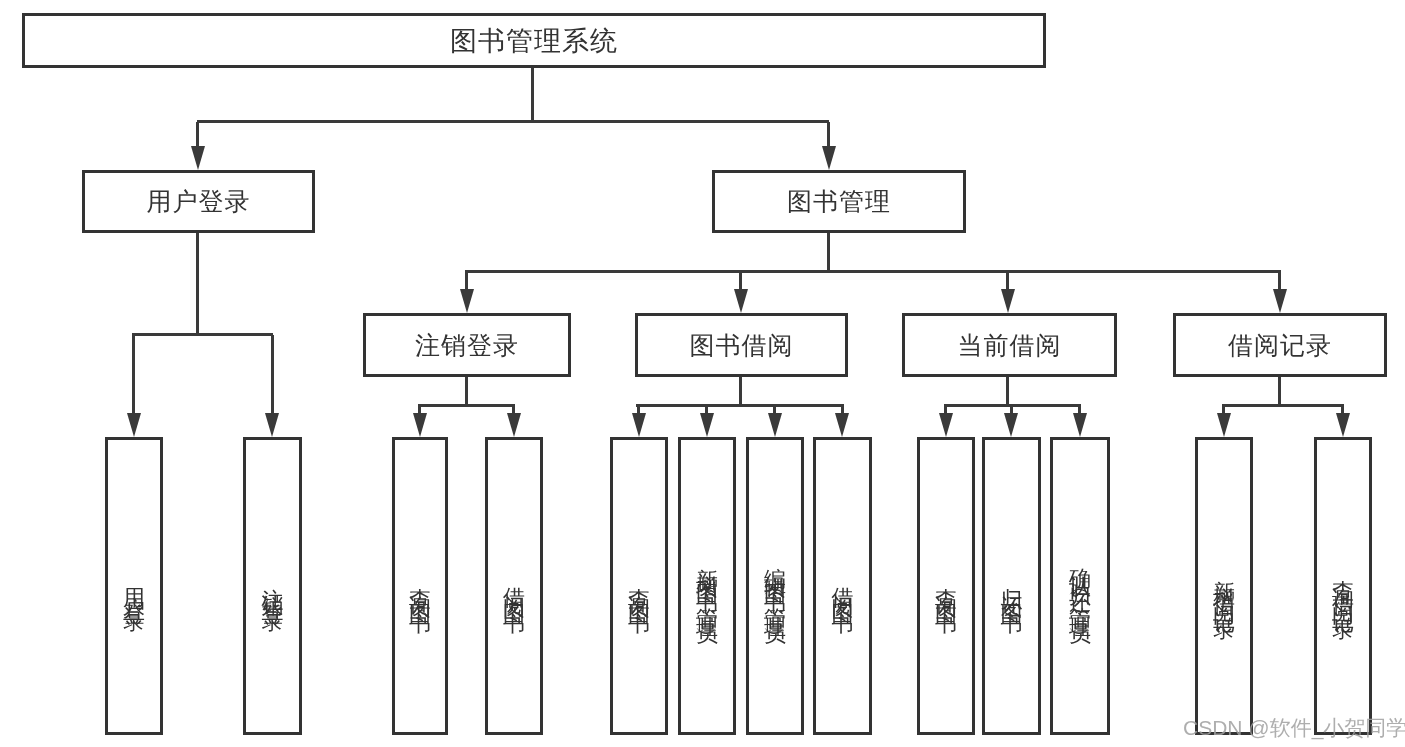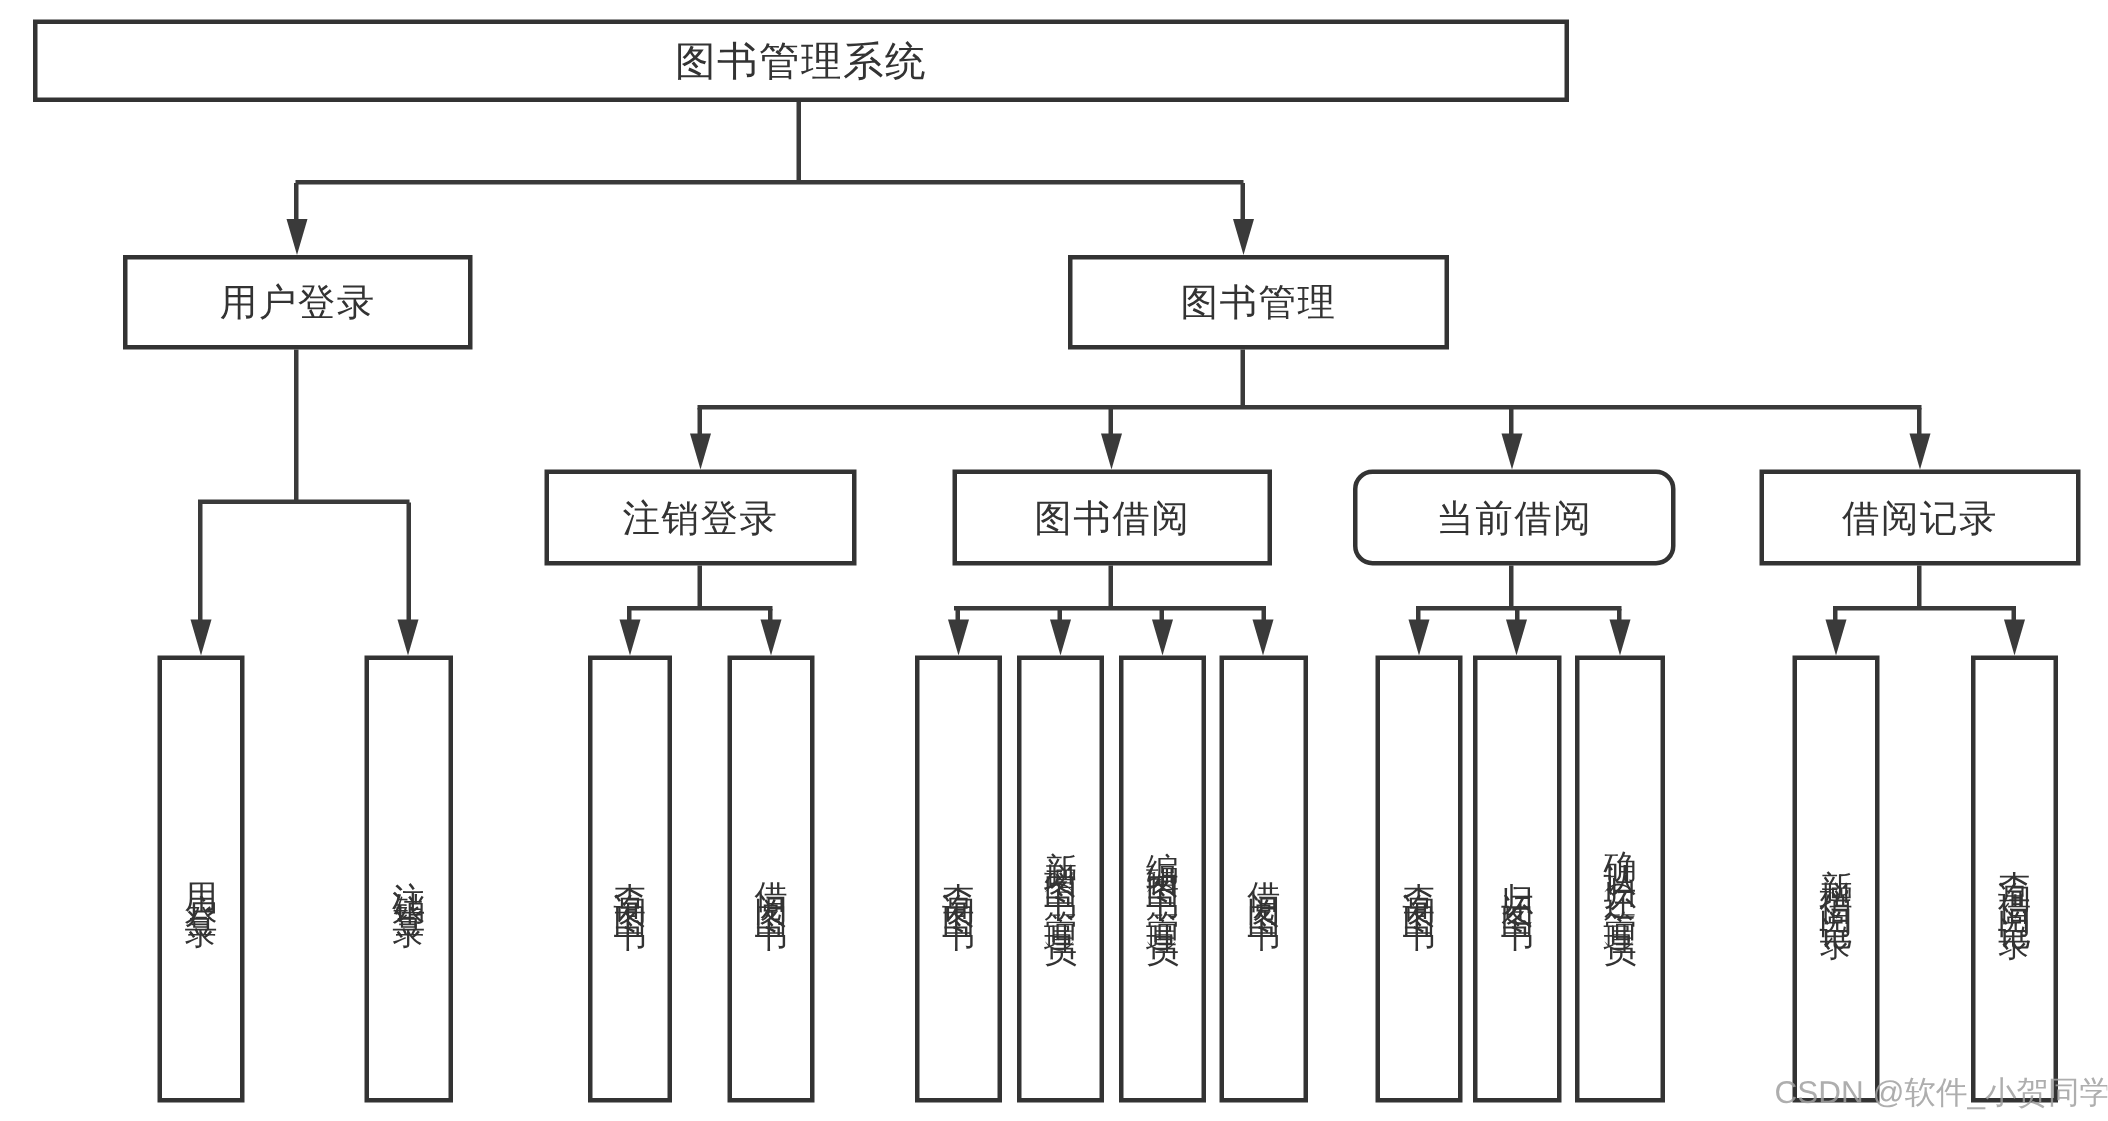--- a/index.html
+++ b/index.html
@@ -69,21 +69,21 @@
   <div class="node h" style="left:712px;top:170px;width:254px;height:63px;">
     <span>图书管理</span>
   </div>
 
   <div class="node h" style="left:363px;top:313px;width:208px;height:64px;">
     <span>注销登录</span>
   </div>
   <div class="node h" style="left:635px;top:313px;width:213px;height:64px;">
     <span>图书借阅</span>
   </div>
-  <div class="node h" style="left:902px;top:313px;width:215px;height:64px;border-radius:13px;">
+  <div class="node h" style="left:902px;top:313px;width:215px;height:64px;">
     <span>当前借阅</span>
   </div>
   <div class="node h" style="left:1173px;top:313px;width:214px;height:64px;">
     <span>借阅记录</span>
   </div>
 
   <div class="node v" style="left:105px;top:437px;width:58px;height:298px;">
     <span>用户登录</span>
   </div>
   <div class="node v" style="left:243px;top:437px;width:59px;height:298px;">

